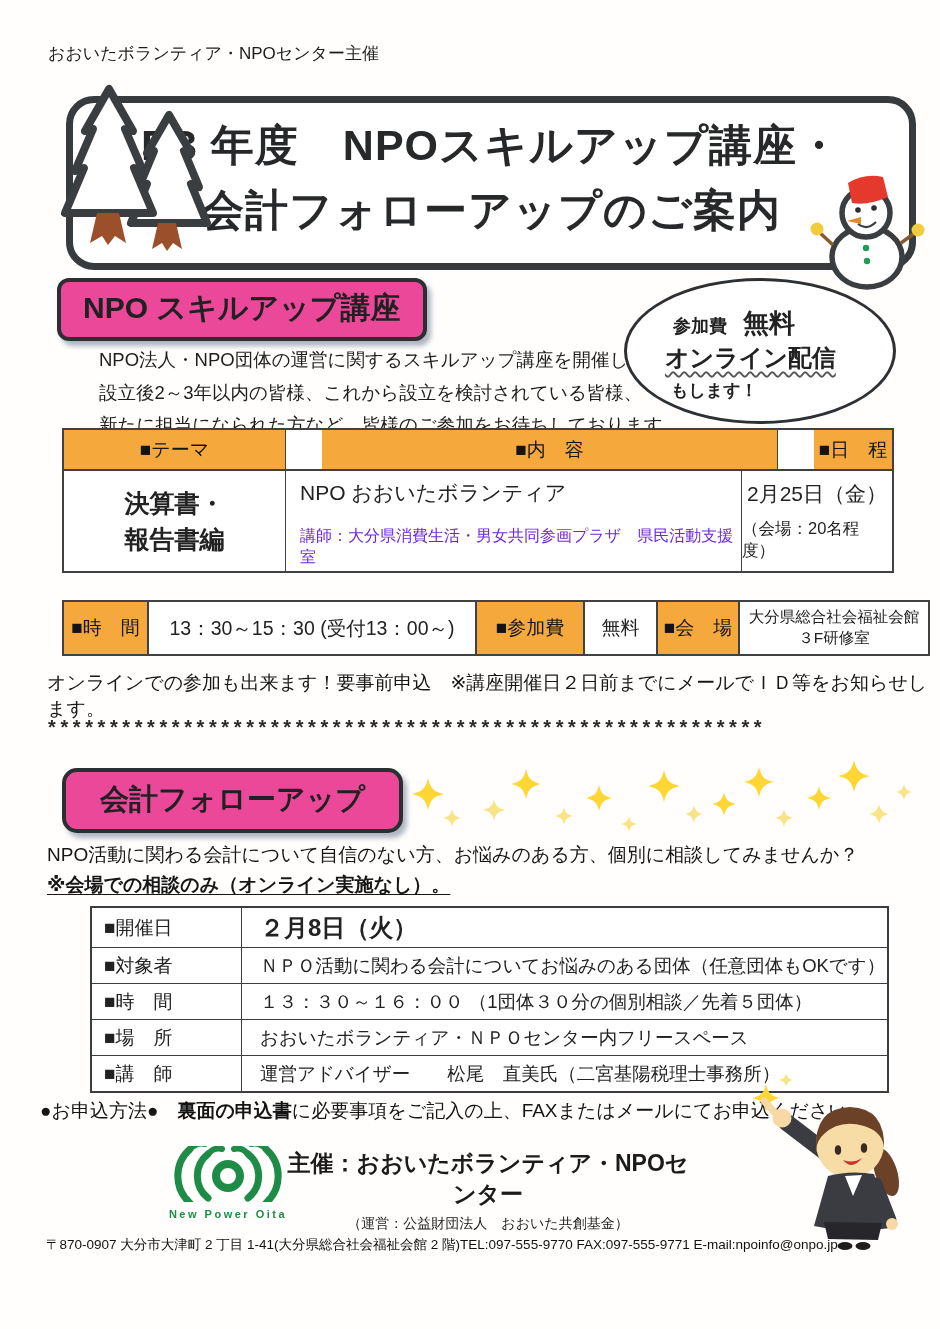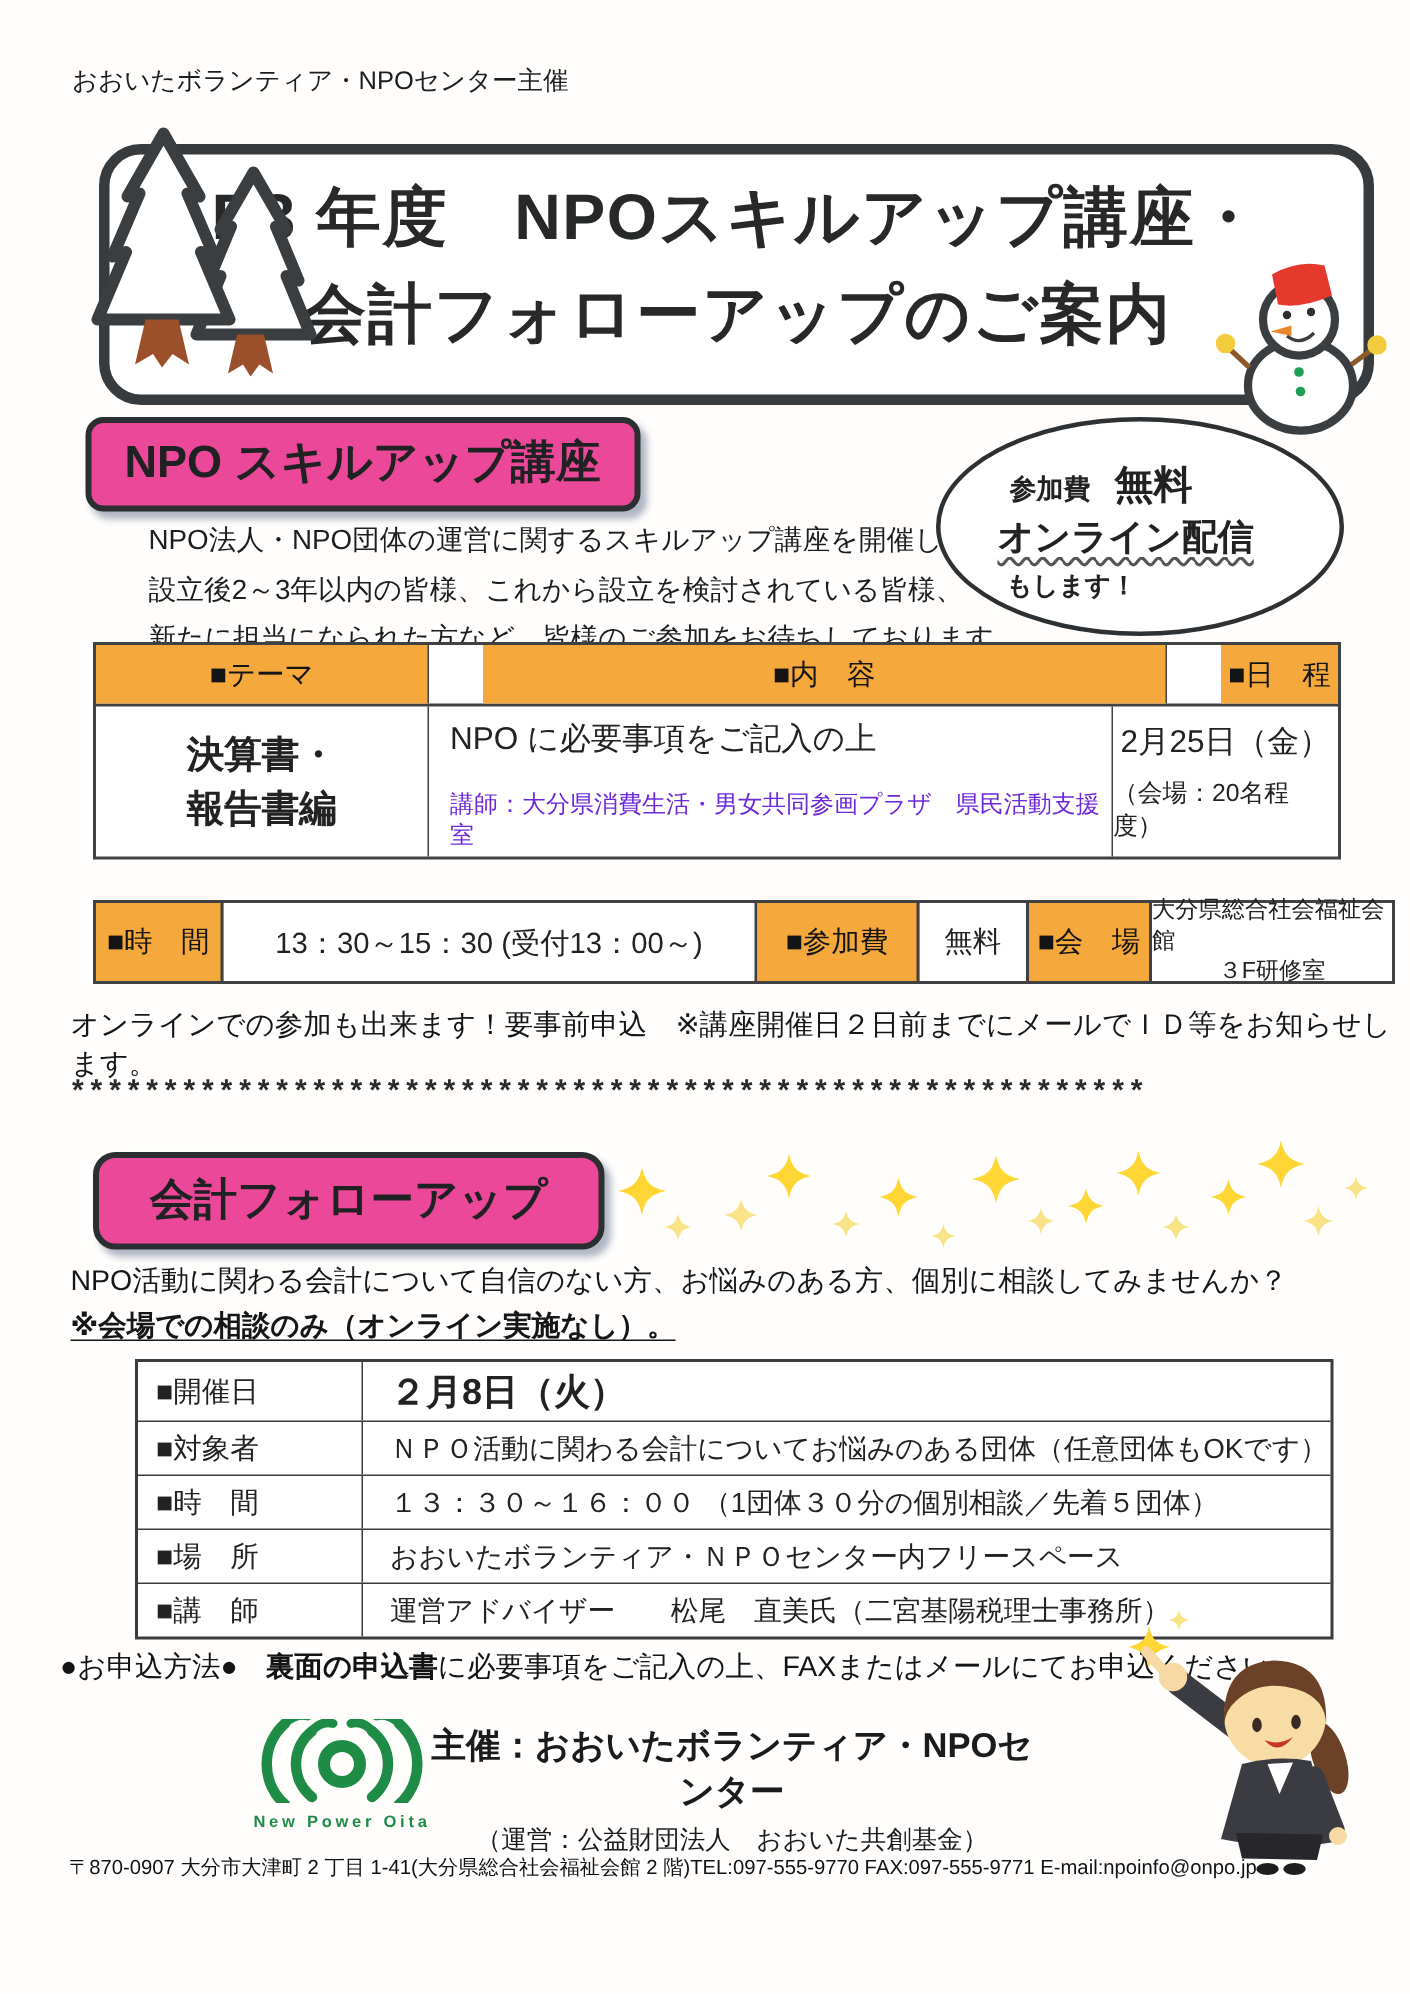--- a/index.html
+++ b/index.html
@@ -47,21 +47,21 @@
   .date-cell{display:flex;flex-direction:column;align-items:center;justify-content:center;}
   .date-main{font-size:21px;}
   .date-note{font-size:16.5px;margin-top:10px;}
 
   
   .t2{position:absolute;left:62px;top:600px;width:868px;height:56px;border:2.5px solid #3f4143;display:flex;background:#fff;box-sizing:border-box;}
   .t2 .cell{box-sizing:border-box;display:flex;align-items:center;justify-content:center;border-right:2px solid #3f4143;height:100%;}
   .t2 .cell:last-child{border-right:none;}
   .t2 .lab{background:#F5A93D;font-size:19px;color:#141414;}
   .t2 .w-time-l{width:85px;}
-  .t2 .w-time-v{width:356px;font-size:19.5px;}
+  .t2 .w-time-v{width:328px;font-size:19.5px;}
   .t2 .w-fee-l{width:108px;}
   .t2 .w-fee-v{width:73px;font-size:19px;}
   .t2 .w-ven-l{width:82px;}
   .t2 .w-ven-v{flex:1;flex-direction:column;font-size:15.5px;line-height:1.35;}
 
   .online-note{position:absolute;left:47px;top:670px;font-size:19px;color:#161616;}
 
   .asterisk-divider{position:absolute;left:48px;top:716px;font-size:20px;font-weight:bold;letter-spacing:4.6px;white-space:nowrap;color:#2a2a2a;}
 
   .sparkles{position:absolute;left:412px;top:752px;}
@@ -79,21 +79,21 @@
   .t3 .row.first .val{font-size:24px;font-weight:bold;}
 
   .apply-line{position:absolute;left:40px;top:1098px;font-size:19px;color:#141414;}
   .apply-bold{font-weight:bold;}
 
   .logo-block{position:absolute;left:138px;top:1146px;width:180px;text-align:center;}
   .logo-caption{color:#1E8C46;font-size:11px;font-weight:bold;letter-spacing:2.5px;margin-top:2px;}
 
   .organizer{position:absolute;left:278px;top:1148px;width:420px;text-align:center;}
   .org-host{font-size:23px;font-weight:bold;color:#1b1b1b;}
-  .org-op{font-size:17px;margin-top:5px;color:#1b1b1b;}
+  .org-op{font-size:14px;margin-top:5px;color:#1b1b1b;}
 
   .footer-line{position:absolute;left:46px;top:1236px;font-size:13.5px;white-space:nowrap;color:#111;}
 
   .woman{position:absolute;left:742px;top:1070px;}
 </style>
 </head>
 <body>
 
 <div class="page">
 
@@ -152,21 +152,21 @@
       <div class="cell c1 h">■テーマ</div>
       <div class="cell c2 h">■内　容</div>
       <div class="cell c3 h">■日　程</div>
     </div>
     <div class="row">
       <div class="cell c1 body-cell theme-cell">
         <div>決算書・</div>
         <div>報告書編</div>
       </div>
       <div class="cell c2 body-cell content-cell">
-        <div class="content-title">NPO に必要事項をご記入の上</div>
+        <div class="content-title">NPO おおいたボランティア</div>
         <div class="content-lect">講師：大分県消費生活・男女共同参画プラザ　県民活動支援室</div>
       </div>
       <div class="cell c3 body-cell date-cell">
         <div class="date-main">2月25日（金）</div>
         <div class="date-note">（会場：20名程度）</div>
       </div>
     </div>
   </div>
 
   <div class="t2">

